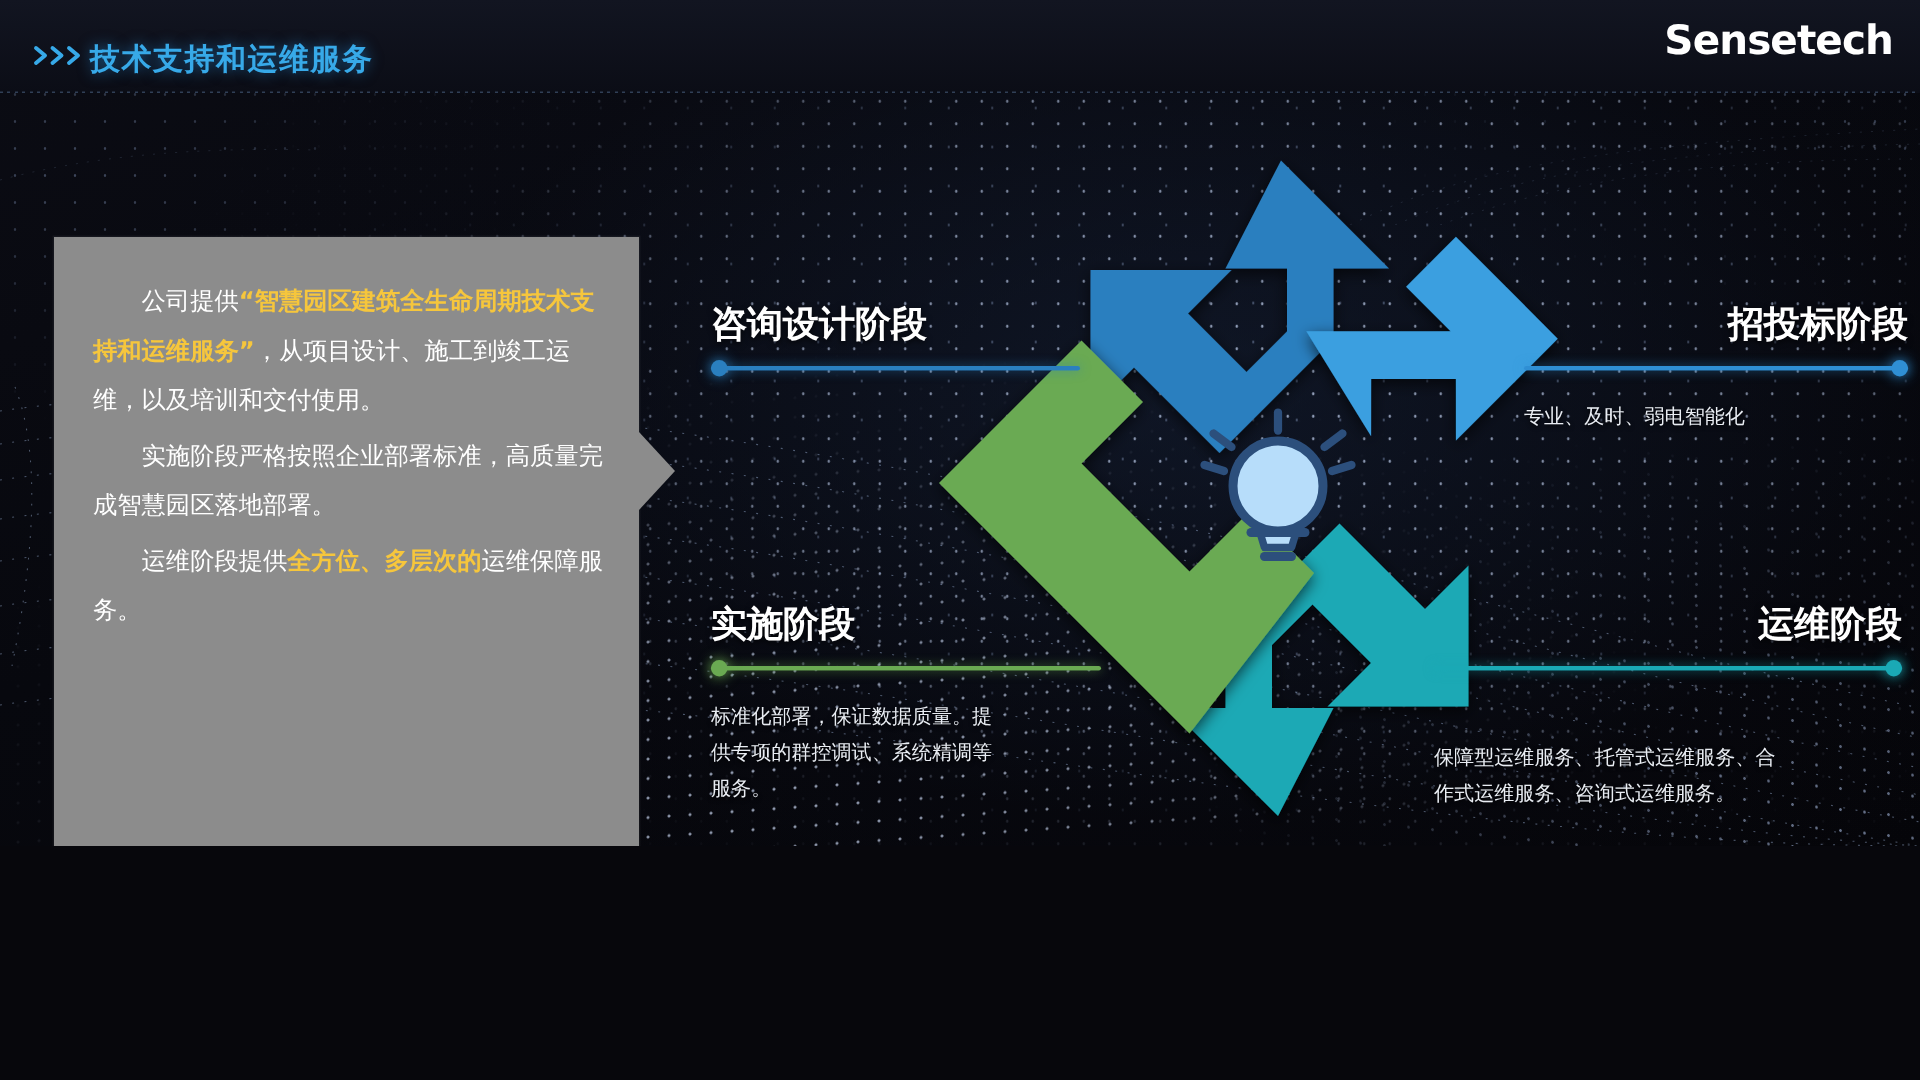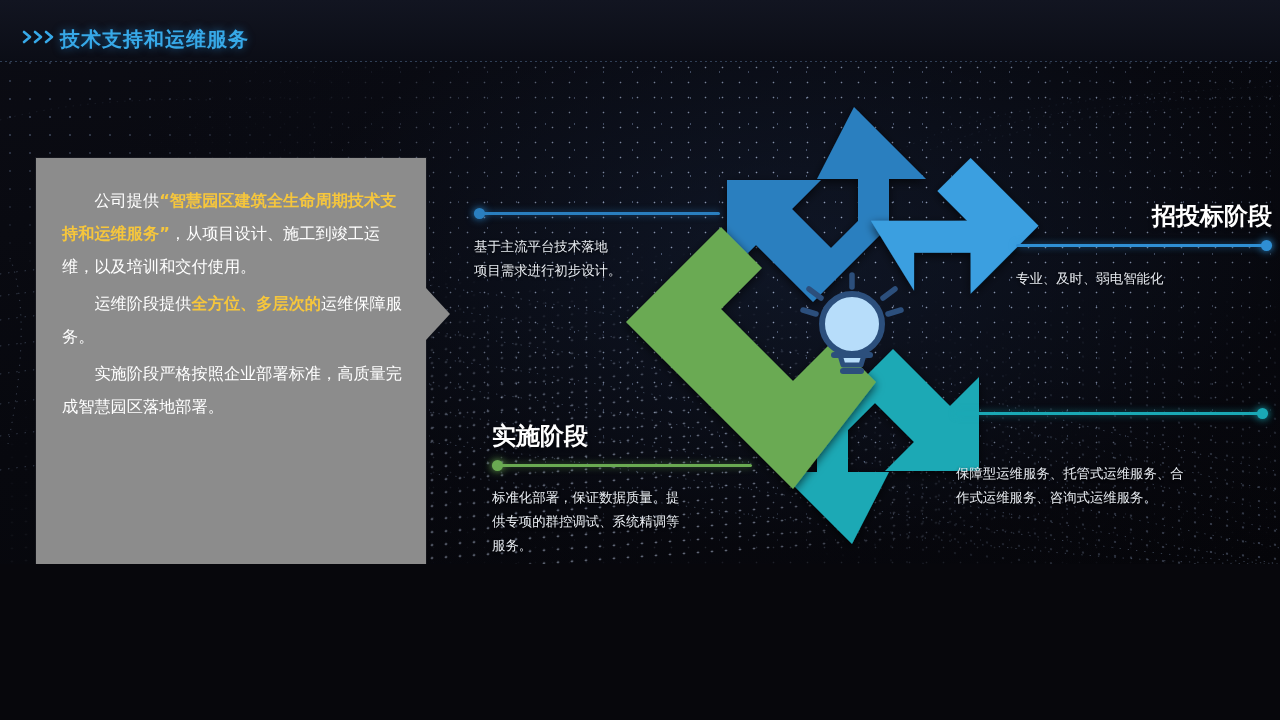--- a/index.html
+++ b/index.html
@@ -131,21 +131,21 @@
     position: absolute; top: 0; width: 11px; height: 11px; border-radius: 50%;
   }
   .quad-desc {
     margin-top: 16px;
     font-size: 13.4px; line-height: 24px; color: #e9edf3;
     font-family: "DejaVu Sans", "Liberation Sans", sans-serif;
     text-shadow: 0 1px 3px rgba(0,0,0,0.9);
   }
   .q-tl { left: 474px; top: 200px; width: 246px; }
   .q-tr { left: 1016px; top: 200px; width: 256px; text-align: right; }
-  .q-bl { left: 492px; top: 400px; width: 260px; margin-top: 20px; }
+  .q-bl { left: 474px; top: 400px; width: 260px; }
   .q-br { left: 956px; top: 400px; width: 312px; text-align: right; }
   .q-tr .quad-desc, .q-br .quad-desc { text-align: left; }
   .q-br .quad-desc { text-align: left; margin-top: 43px; }
 
   
   .cycle { position: absolute; left: 612px; top: 95px; width: 480px; height: 470px; }
   .cycle svg { display: block; overflow: visible; }
 </style>
 </head>
 <body>
@@ -199,26 +199,27 @@
   <div class="chevrons">
     <svg width="34" height="14" viewBox="0 0 34 14" aria-hidden="true">
       <g fill="none" stroke="#37a9e8" stroke-width="2.6" stroke-linecap="round" stroke-linejoin="round">
         <polyline points="2,2 8,7 2,12"></polyline>
         <polyline points="13,2 19,7 13,12"></polyline>
         <polyline points="24,2 30,7 24,12"></polyline>
       </g>
     </svg>
   </div>
   <div class="page-title">技术支持和运维服务</div>
+  <div class="brand">Sensetech</div>
 
   <div class="panel">
     <div class="panel-body">
         <p><span>公司提供</span><span class="hl">“智慧园区建筑全生命周期技术支持和运维服务”</span><span>，从项目设计、施工到竣工运维，以及培训和交付使用。</span></p>
+        <p><span>实施阶段严格按照企业部署标准，高质量完成智慧园区落地部署。</span></p>
         <p><span>运维阶段提供</span><span class="hl">全方位、多层次的</span><span>运维保障服务。</span></p>
-        <p><span>实施阶段严格按照企业部署标准，高质量完成智慧园区落地部署。</span></p>
       </div>
   </div>
   <div class="panel-pointer"></div>
 
   <div class="cycle">
     <svg width="480" height="470" viewBox="0 0 480 470">
       <defs>
         <filter id="ar-shadow" x="-25%" y="-25%" width="150%" height="150%">
           <feDropShadow dx="0" dy="3" stdDeviation="5" flood-color="#000" flood-opacity="0.65"></feDropShadow>
         </filter>
@@ -252,49 +253,49 @@
         </g>
         <circle cx="0" cy="-3" r="30" fill="#b7ddfa" stroke="#2c4f7c" stroke-width="6"></circle>
         <path d="M-12,28 L12,28 L9,38 L-9,38 Z" fill="#b7ddfa" stroke="#2c4f7c" stroke-width="5" stroke-linejoin="round"></path>
         <line x1="-18" y1="28" x2="18" y2="28" stroke="#2c4f7c" stroke-width="6" stroke-linecap="round"></line>
         <line x1="-9" y1="44" x2="9" y2="44" stroke="#2c4f7c" stroke-width="6" stroke-linecap="round"></line>
       </g>
     </svg>
   </div>
 
   <div class="quad q-tl">
+    <div class="quad-title">咨询设计阶段</div>
     <div class="quad-rule">
       <div class="bar" style="background: linear-gradient(90deg, rgb(42, 127, 191), rgb(42, 127, 191)); box-shadow: rgba(42, 127, 191, 0.6) 0px 0px 7px;"></div>
       <div class="knob" style="background: rgb(42, 127, 191); box-shadow: rgb(42, 127, 191) 0px 0px 9px; left: 0px;"></div>
     </div>
-    <div class="quad-desc" style="white-space: pre-line;">基于主流平台技术落地
-项目需求进行初步设计。</div>
   </div>
 
   <div class="quad q-tr">
     <div class="quad-title">招投标阶段</div>
     <div class="quad-rule">
       <div class="bar" style="background: linear-gradient(90deg, rgb(47, 143, 212), rgb(47, 143, 212)); box-shadow: rgba(47, 143, 212, 0.6) 0px 0px 7px;"></div>
       <div class="knob" style="background: rgb(47, 143, 212); box-shadow: rgb(47, 143, 212) 0px 0px 9px; right: 0px;"></div>
     </div>
     <div class="quad-desc" style="white-space: pre-line;">专业、及时、弱电智能化</div>
   </div>
 
   <div class="quad q-bl">
     <div class="quad-title">实施阶段</div>
     <div class="quad-rule">
       <div class="bar" style="background: linear-gradient(90deg, rgb(106, 170, 82), rgb(106, 170, 82)); box-shadow: rgba(106, 170, 82, 0.6) 0px 0px 7px;"></div>
       <div class="knob" style="background: rgb(106, 170, 82); box-shadow: rgb(106, 170, 82) 0px 0px 9px; left: 0px;"></div>
     </div>
-    <div class="quad-desc" style="white-space: pre-line; font-family: Liberation Mono, monospace;">标准化部署，保证数据质量。提
+    <div class="quad-desc" style="white-space: pre-line;">标准化部署，保证数据质量。提
 供专项的群控调试、系统精调等
 服务。</div>
   </div>
 
   <div class="quad q-br">
+    <div class="quad-title">运维阶段</div>
     <div class="quad-rule">
       <div class="bar" style="background: linear-gradient(90deg, rgb(26, 169, 181), rgb(26, 169, 181)); box-shadow: rgba(26, 169, 181, 0.6) 0px 0px 7px;"></div>
       <div class="knob" style="background: rgb(26, 169, 181); box-shadow: rgb(26, 169, 181) 0px 0px 9px; right: 0px;"></div>
     </div>
     <div class="quad-desc" style="white-space: pre-line;">保障型运维服务、托管式运维服务、合
 作式运维服务、咨询式运维服务。</div>
   </div>
 
 </div>
 

